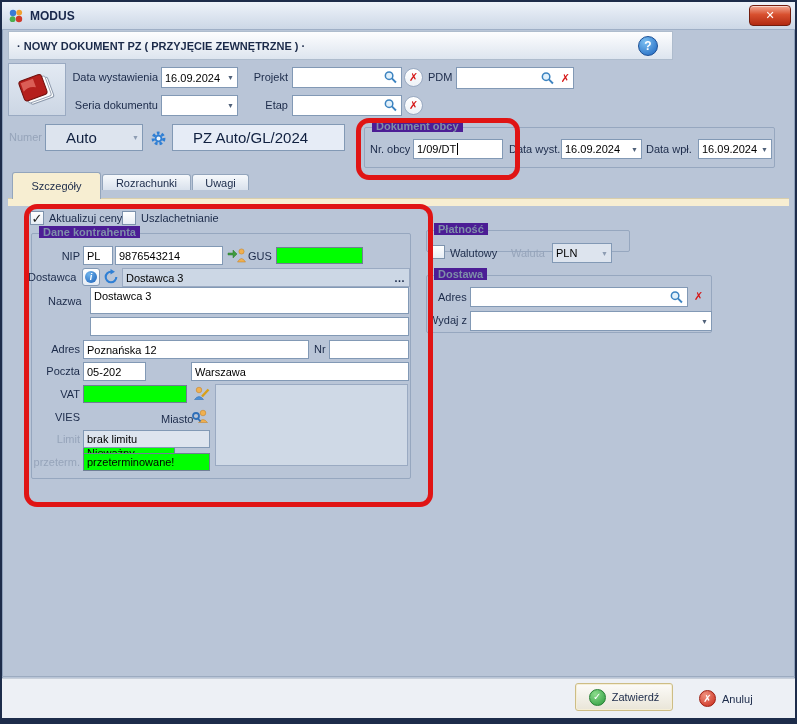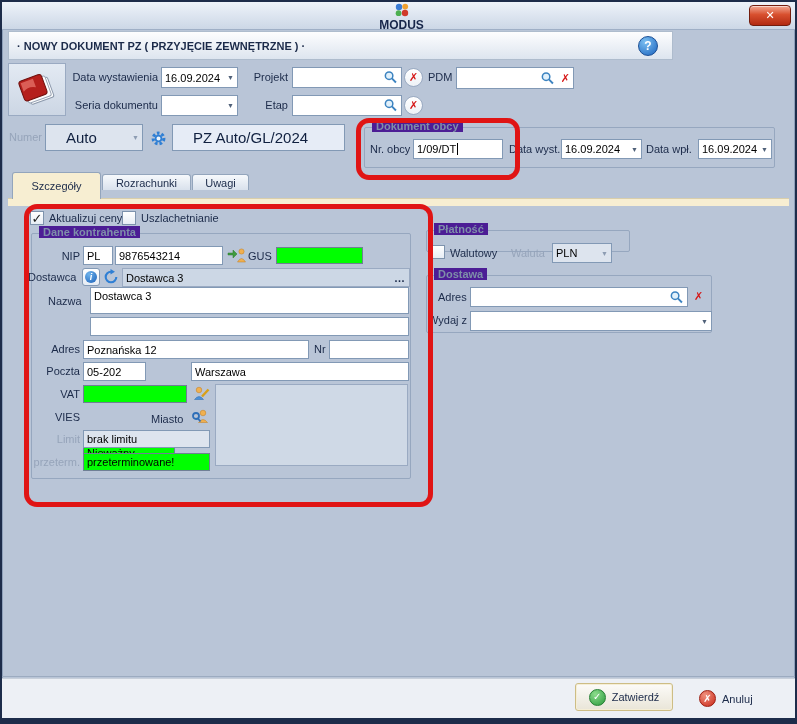--- a/index.html
+++ b/index.html
@@ -3,21 +3,21 @@
 <meta charset="utf-8">
 <style>
   html,body{margin:0;padding:0;width:797px;height:724px;overflow:hidden;
     font-family:"Liberation Sans","DejaVu Sans",sans-serif;}
   .win{position:relative;width:797px;height:724px;background:#1d2c4a;}
   .frame{position:absolute;left:2px;right:2px;top:2px;bottom:6px;background:#b9c5d7;
     box-shadow:inset 0 0 0 1px #8ea0ba;}
   
   .titlebar{position:absolute;left:2px;top:2px;width:793px;height:27px;
     background:linear-gradient(#eef3fa,#ccd7e6);display:flex;align-items:center;
-    border-bottom:1px solid #9fafc6;flex-direction:column;}
+    border-bottom:1px solid #9fafc6;}
   .apptitle{font-size:12px;font-weight:bold;color:#17264a;margin-left:6px;}
   .closebtn{position:absolute;right:6px;top:5px;width:40px;height:19px;border-radius:4px;
     background:linear-gradient(#f2a893,#d8502f 45%,#b22a12);border:1px solid #731d0e;
     box-shadow:inset 0 1px 0 rgba(255,255,255,.55);color:#fff;font-weight:bold;font-size:11px;
     display:flex;align-items:center;justify-content:center;cursor:pointer;}
   
   .header{position:absolute;left:8px;top:31px;width:665px;height:29px;
     background:linear-gradient(#fdfdfe,#dde5ef);border:1px solid #aebccd;box-sizing:border-box;
     display:flex;align-items:center;}
   .header .htext{font-size:11px;font-weight:bold;color:#1b2a49;margin-left:8px;flex:1;}
@@ -268,21 +268,21 @@
     </div>
   <div class="lbl" style="left:314px;top:343px;">Nr</div>
   <div class="fld" style="left:329px;top:340px;width:80px;height:19px;">
       <span></span>
     </div>
 
   <div class="lbl lblr" style="left:34px;top:365px;width:46px;">Poczta</div>
   <div class="fld" style="left:83px;top:362px;width:63px;height:19px;">
       <span>05-202</span>
     </div>
-  <div class="lbl" style="left:151px;top:365px;margin-top:48px;">Miasto</div>
+  <div class="lbl" style="left:161px;top:365px;margin-top:48px;">Miasto</div>
   <div class="fld" style="left:191px;top:362px;width:218px;height:19px;">
       <span>Warszawa</span>
     </div>
 
   <div class="panel-blank" style="left:215px;top:384px;width:193px;height:82px;"></div>
 
   <div class="lbl lblr" style="left:44px;top:388px;width:36px;">VAT</div>
   <div class="fld grn" style="left:83px;top:385px;width:104px;height:18px;">
       <span></span>
     </div>

